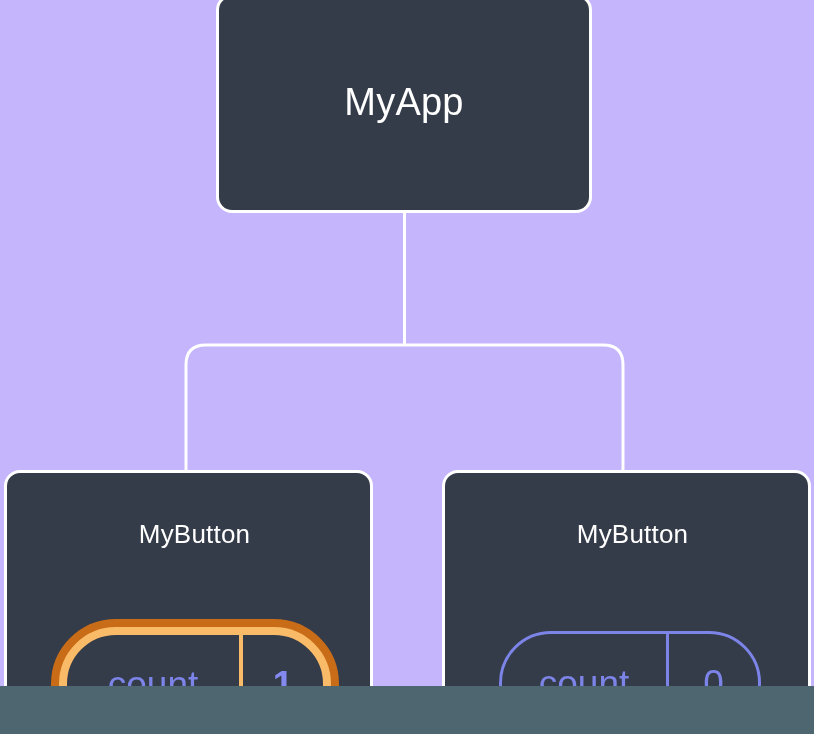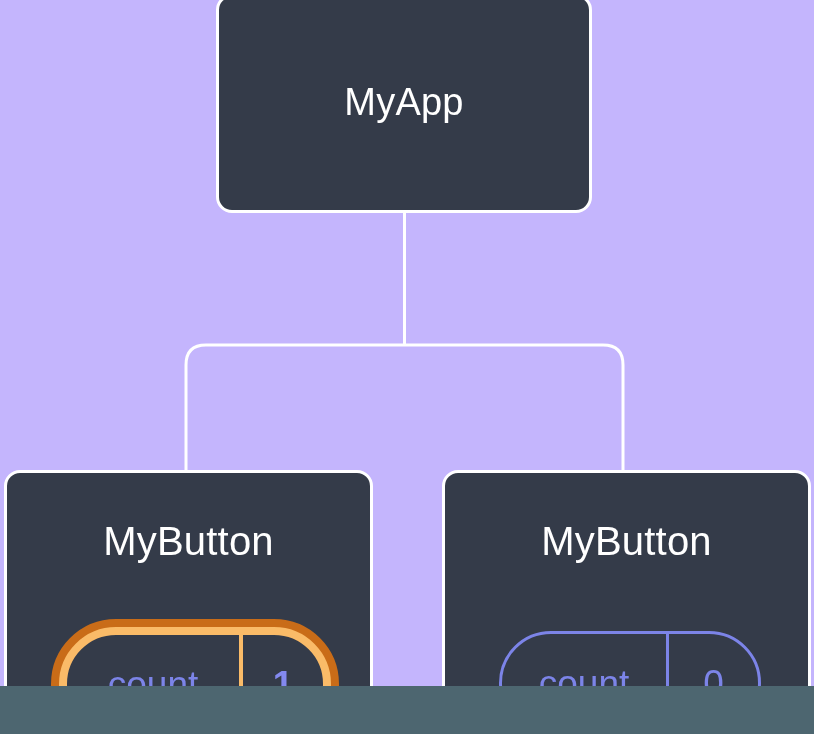--- a/index.html
+++ b/index.html
@@ -64,21 +64,22 @@
   }
   #node-child-right {
     left: 442px;
     top: 470px;
     width: 369px;
     height: 272px;
   }
   #node-child-left .node-title,
   #node-child-right .node-title {
     top: 46px;
-    font-size: 40px;
+    font-size: 26px;
+    margin-left: 6px;
   }
 
   
   .pill {
     position: absolute;
     box-sizing: border-box;
     display: flex;
     align-items: stretch;
     background: transparent;
     margin-top: 42px;

